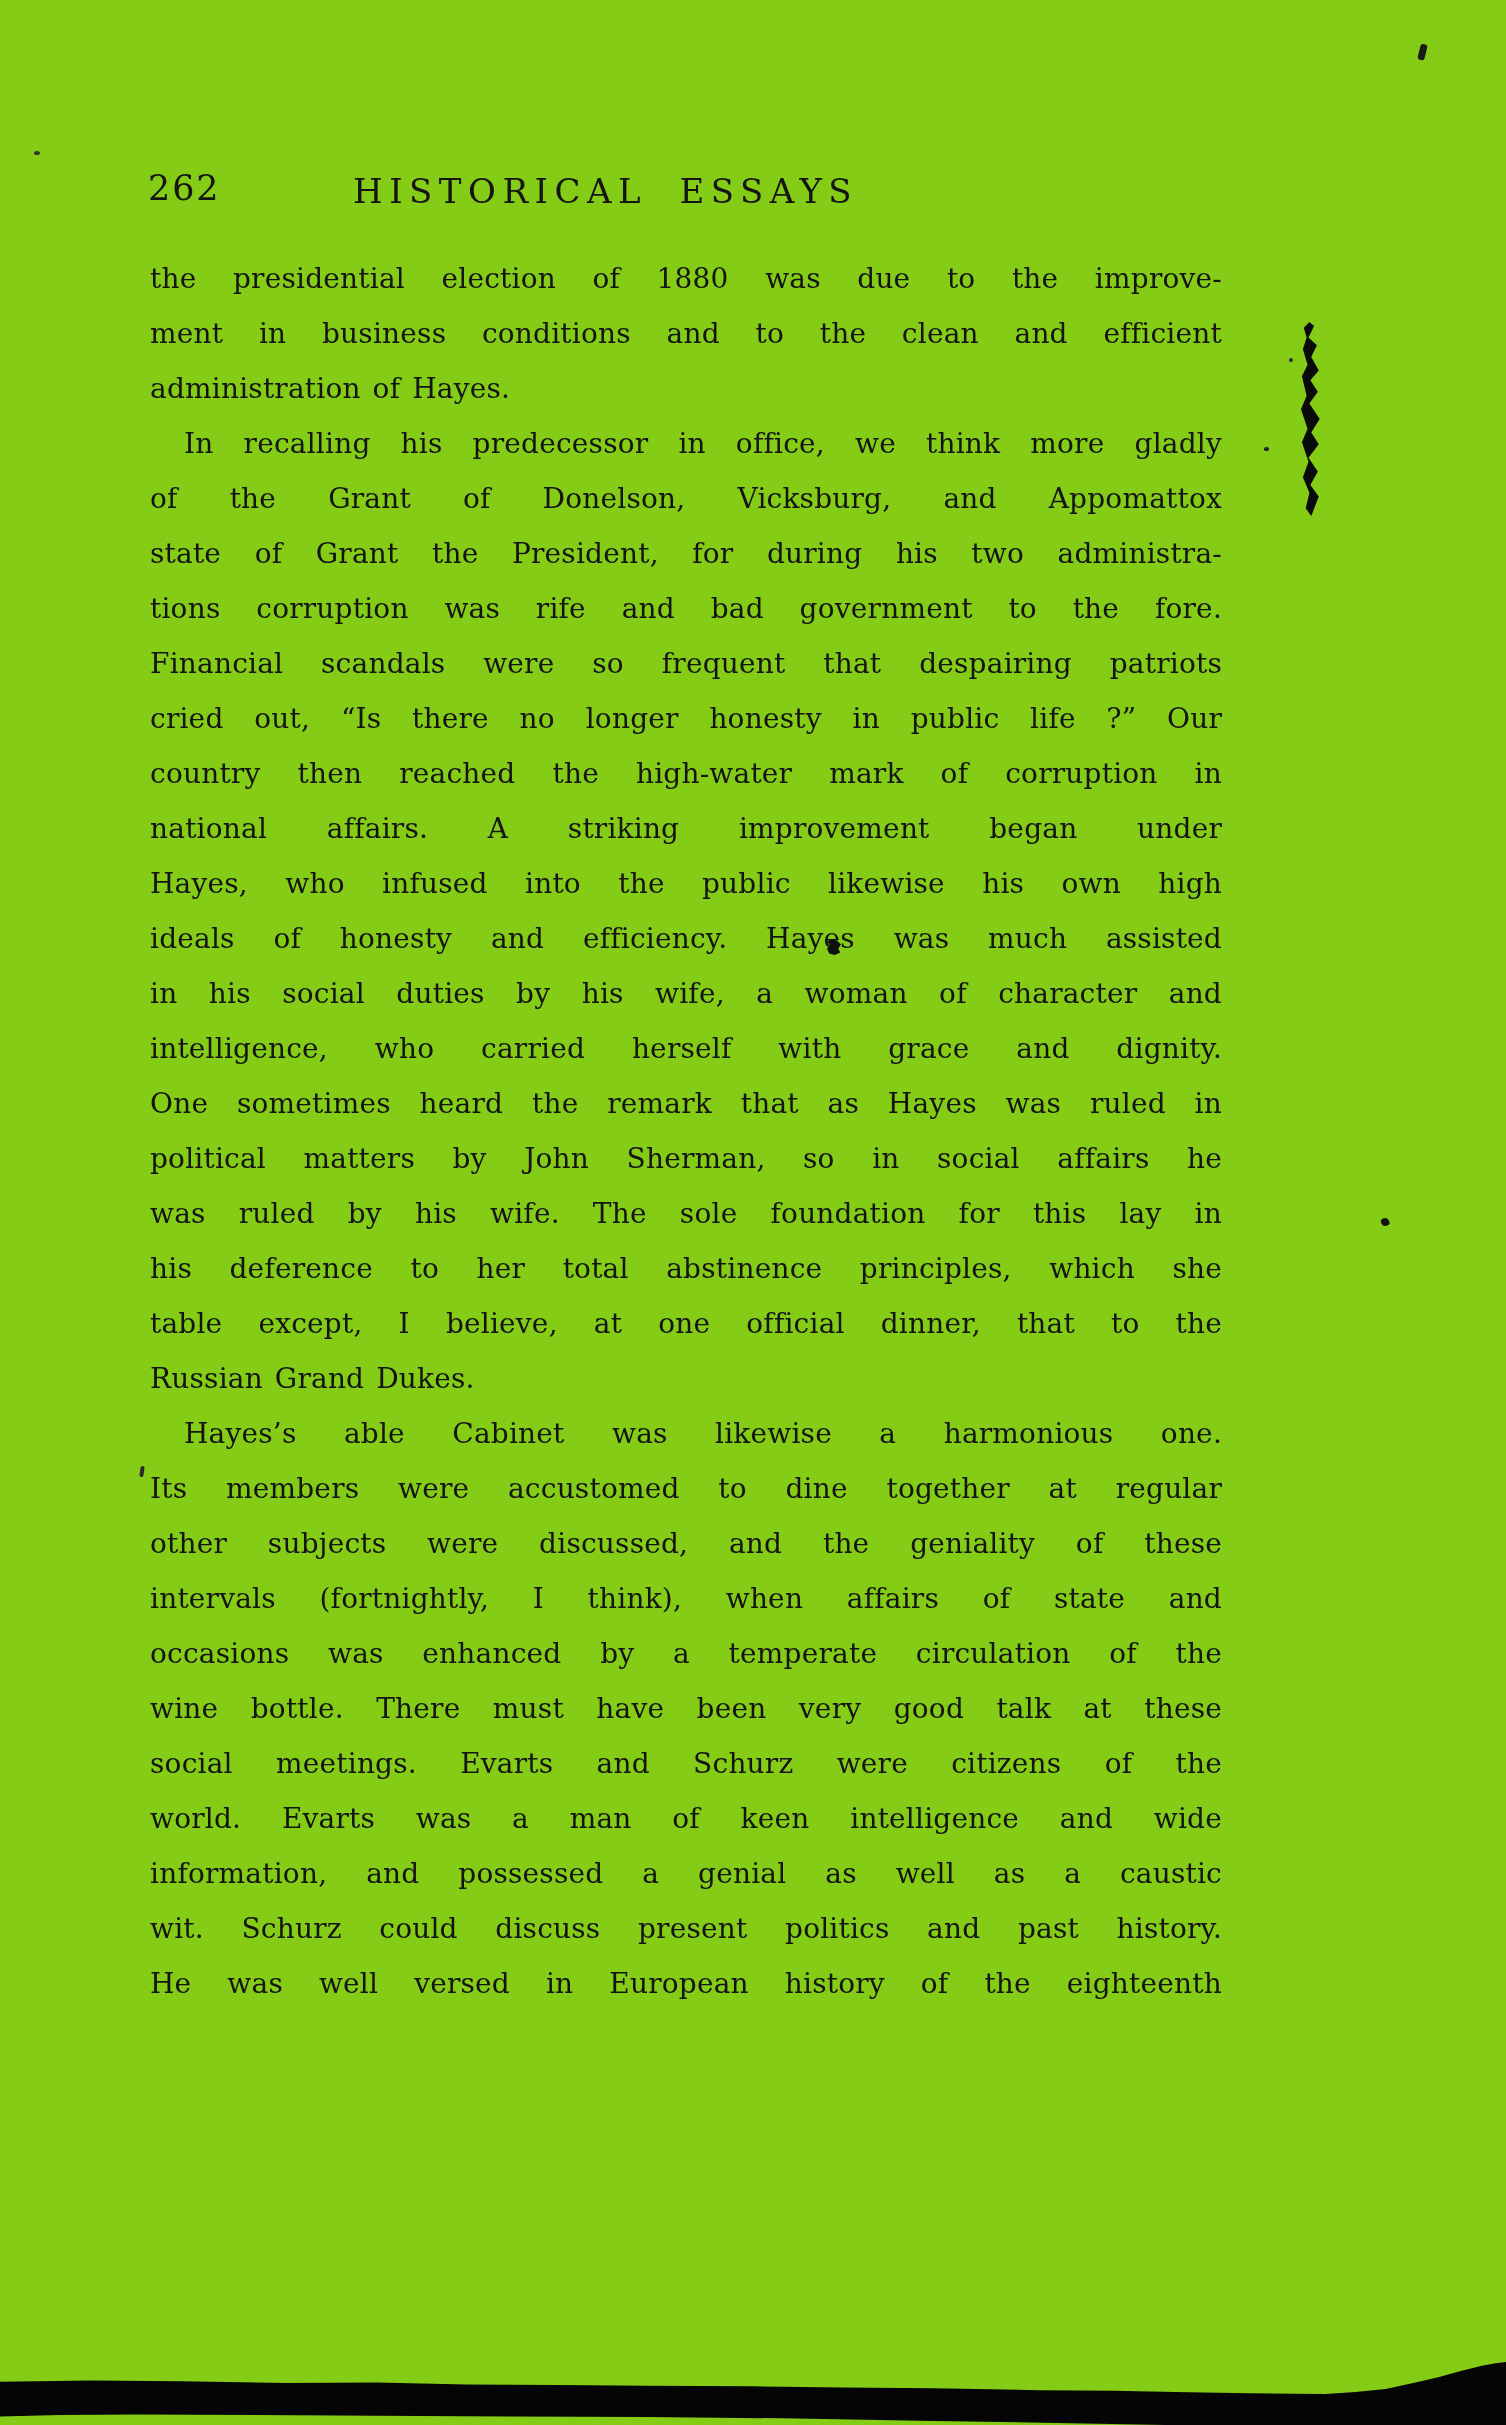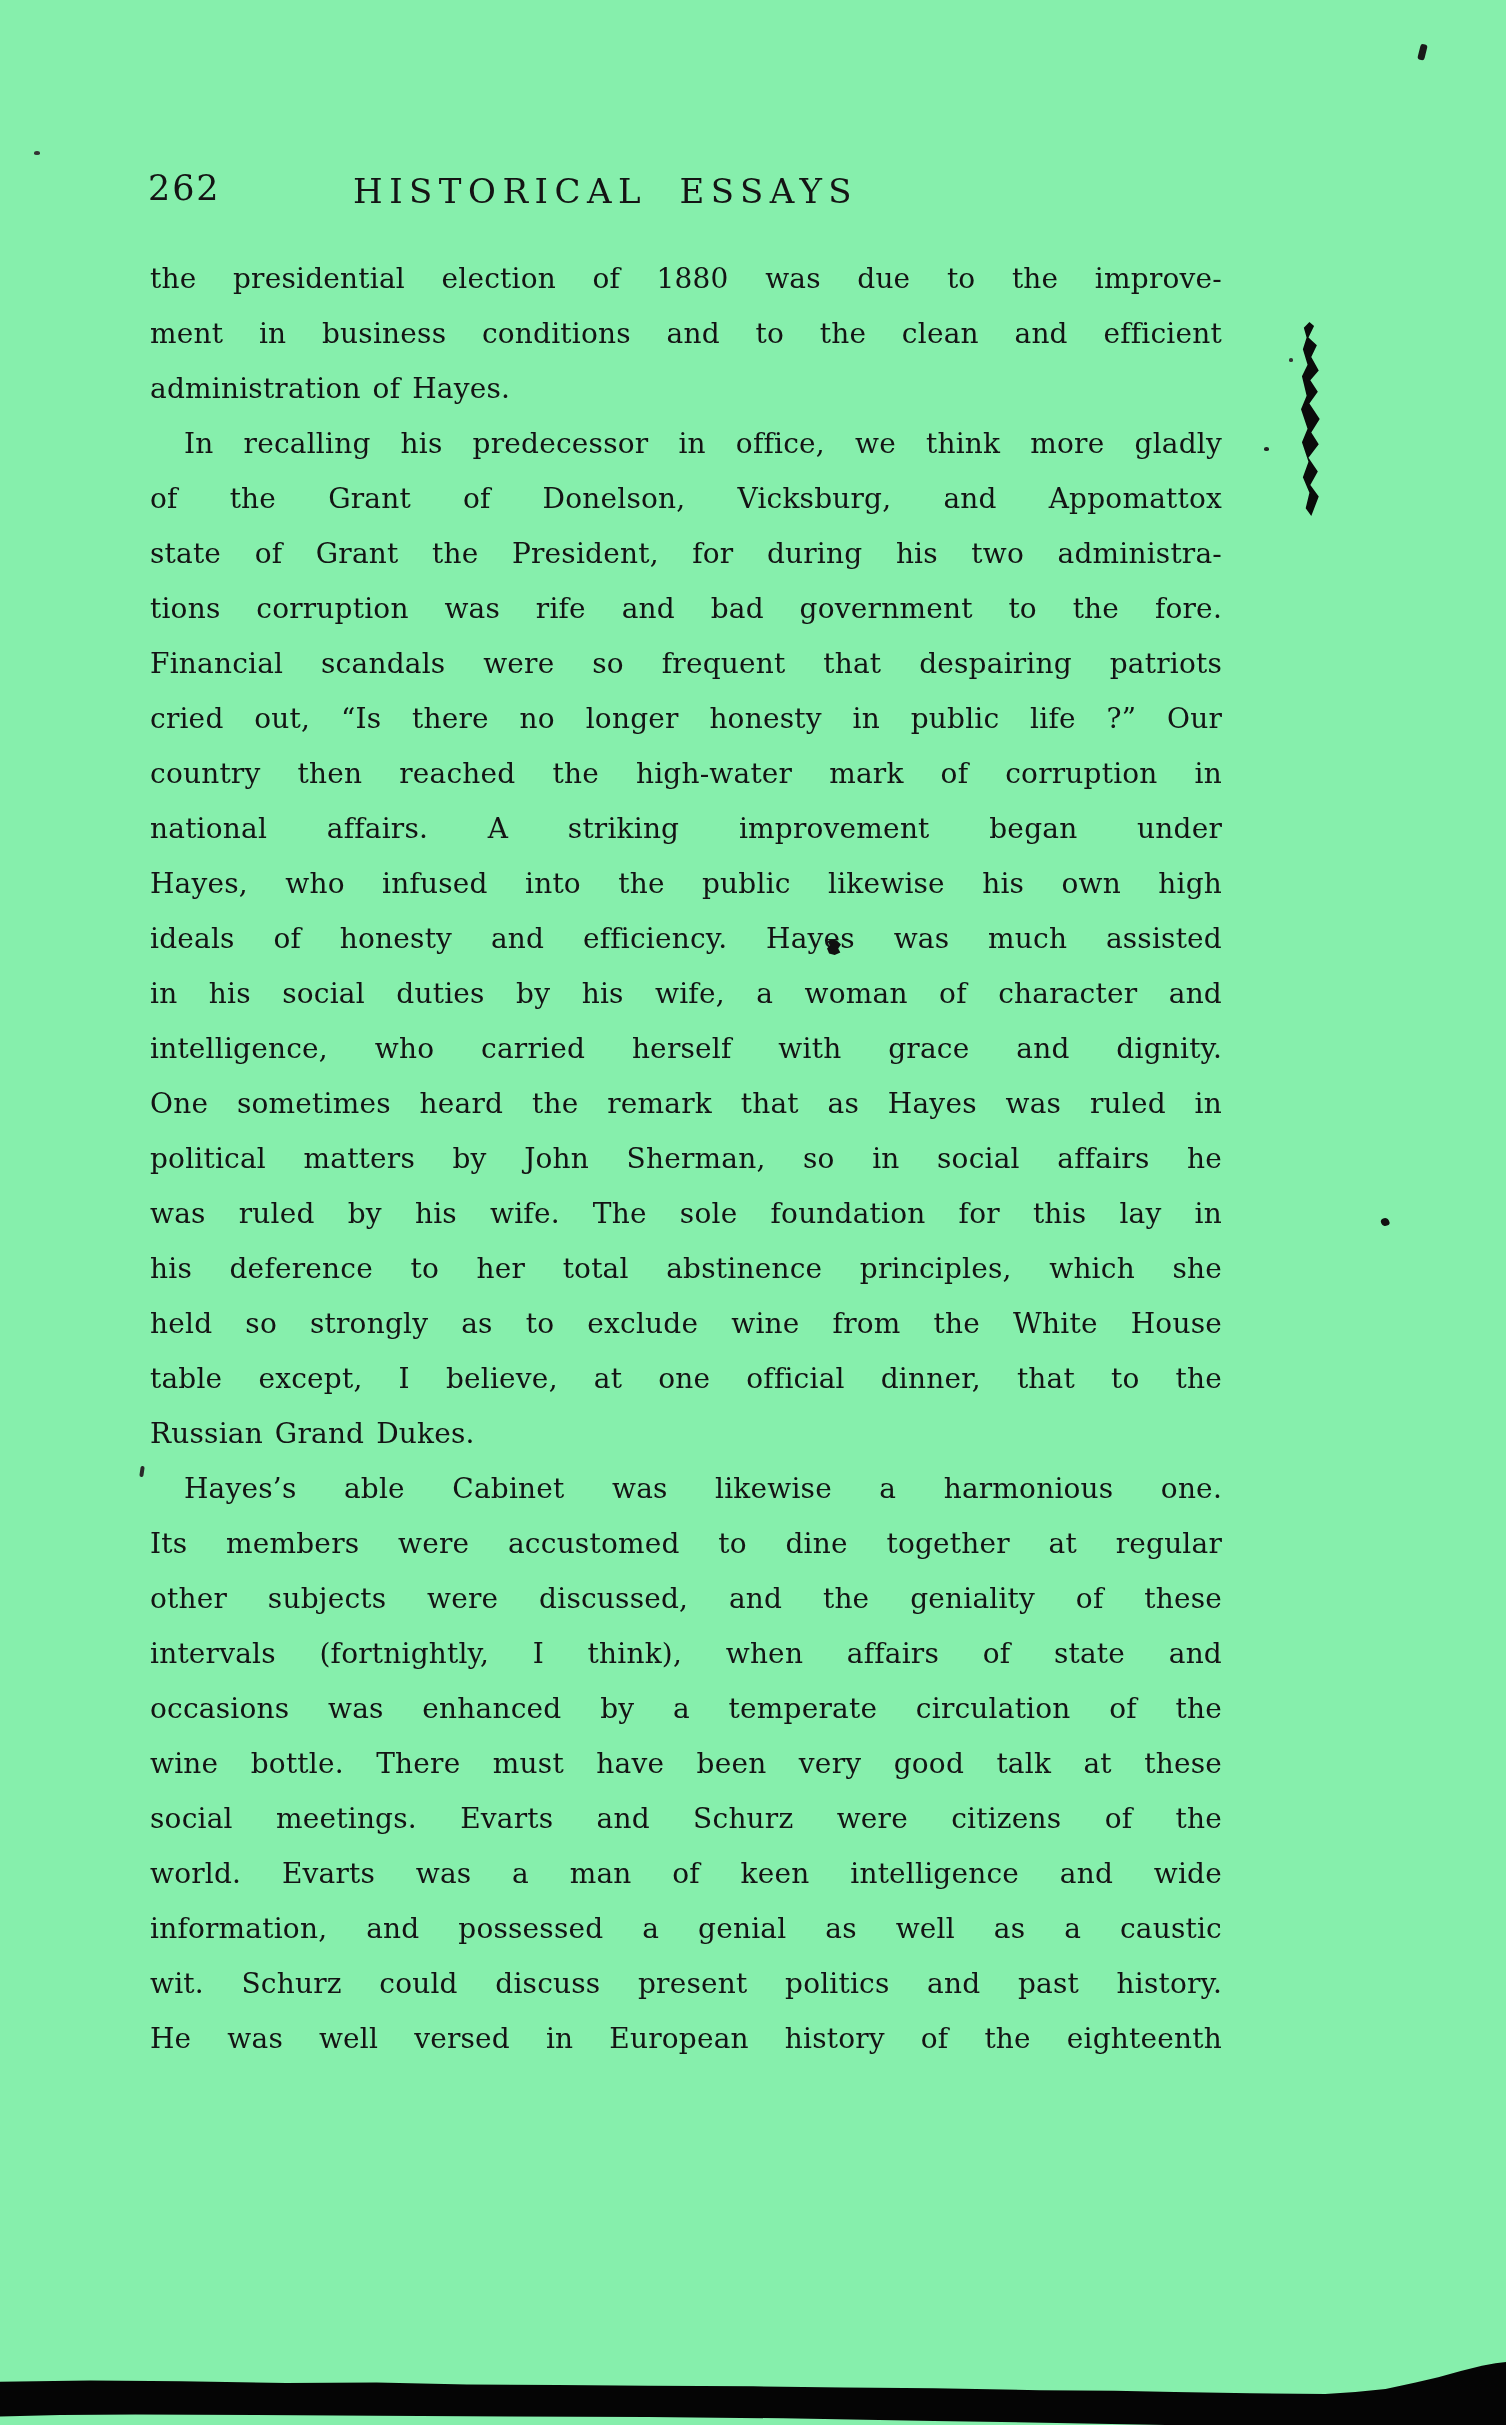--- a/index.html
+++ b/index.html
@@ -1,19 +1,19 @@
 <!DOCTYPE html>
 <html style="font-size:15px"><head>
 <meta charset="utf-8">
 <style>
   html,body { margin:0; padding:0; background:#e8e8e8; }
   .page {
     position:relative;
     width:1506px; height:2426px;
-    background:#86efac;
+    background:#84cc16;
     overflow:hidden;
     font-family:"DejaVu Serif","Liberation Serif",serif;
     color:#141414;
   }
   .page-number {
     position:absolute; left:148px; top:171px;
     font-size:35px; line-height:1; letter-spacing:1.9px;
   }
   .page-title {
     position:absolute; left:353px; top:174px;
@@ -96,21 +96,20 @@
         <div class="line">country then reached the high-water mark of corruption in</div>
         <div class="line">national affairs. A striking improvement began under</div>
         <div class="line">Hayes, who infused into the public likewise his own high</div>
         <div class="line">ideals of honesty and efficiency. Hayes was much assisted</div>
         <div class="line">in his social duties by his wife, a woman of character and</div>
         <div class="line">intelligence, who carried herself with grace and dignity.</div>
         <div class="line">One sometimes heard the remark that as Hayes was ruled in</div>
         <div class="line">political matters by John Sherman, so in social affairs he</div>
         <div class="line">was ruled by his wife. The sole foundation for this lay in</div>
         <div class="line">his deference to her total abstinence principles, which she</div>
-        <div class="line">held so strongly as to exclude wine from the White House</div>
         <div class="line">table except, I believe, at one official dinner, that to the</div>
         <div class="line endpara">Russian Grand Dukes.</div>
       </div>
       <div class="paragraph">
         <div class="line indent">Hayes’s able Cabinet was likewise a harmonious one.</div>
         <div class="line">Its members were accustomed to dine together at regular</div>
         <div class="line">other subjects were discussed, and the geniality of these</div>
         <div class="line">intervals (fortnightly, I think), when affairs of state and</div>
         <div class="line">occasions was enhanced by a temperate circulation of the</div>
         <div class="line">wine bottle. There must have been very good talk at these</div>

